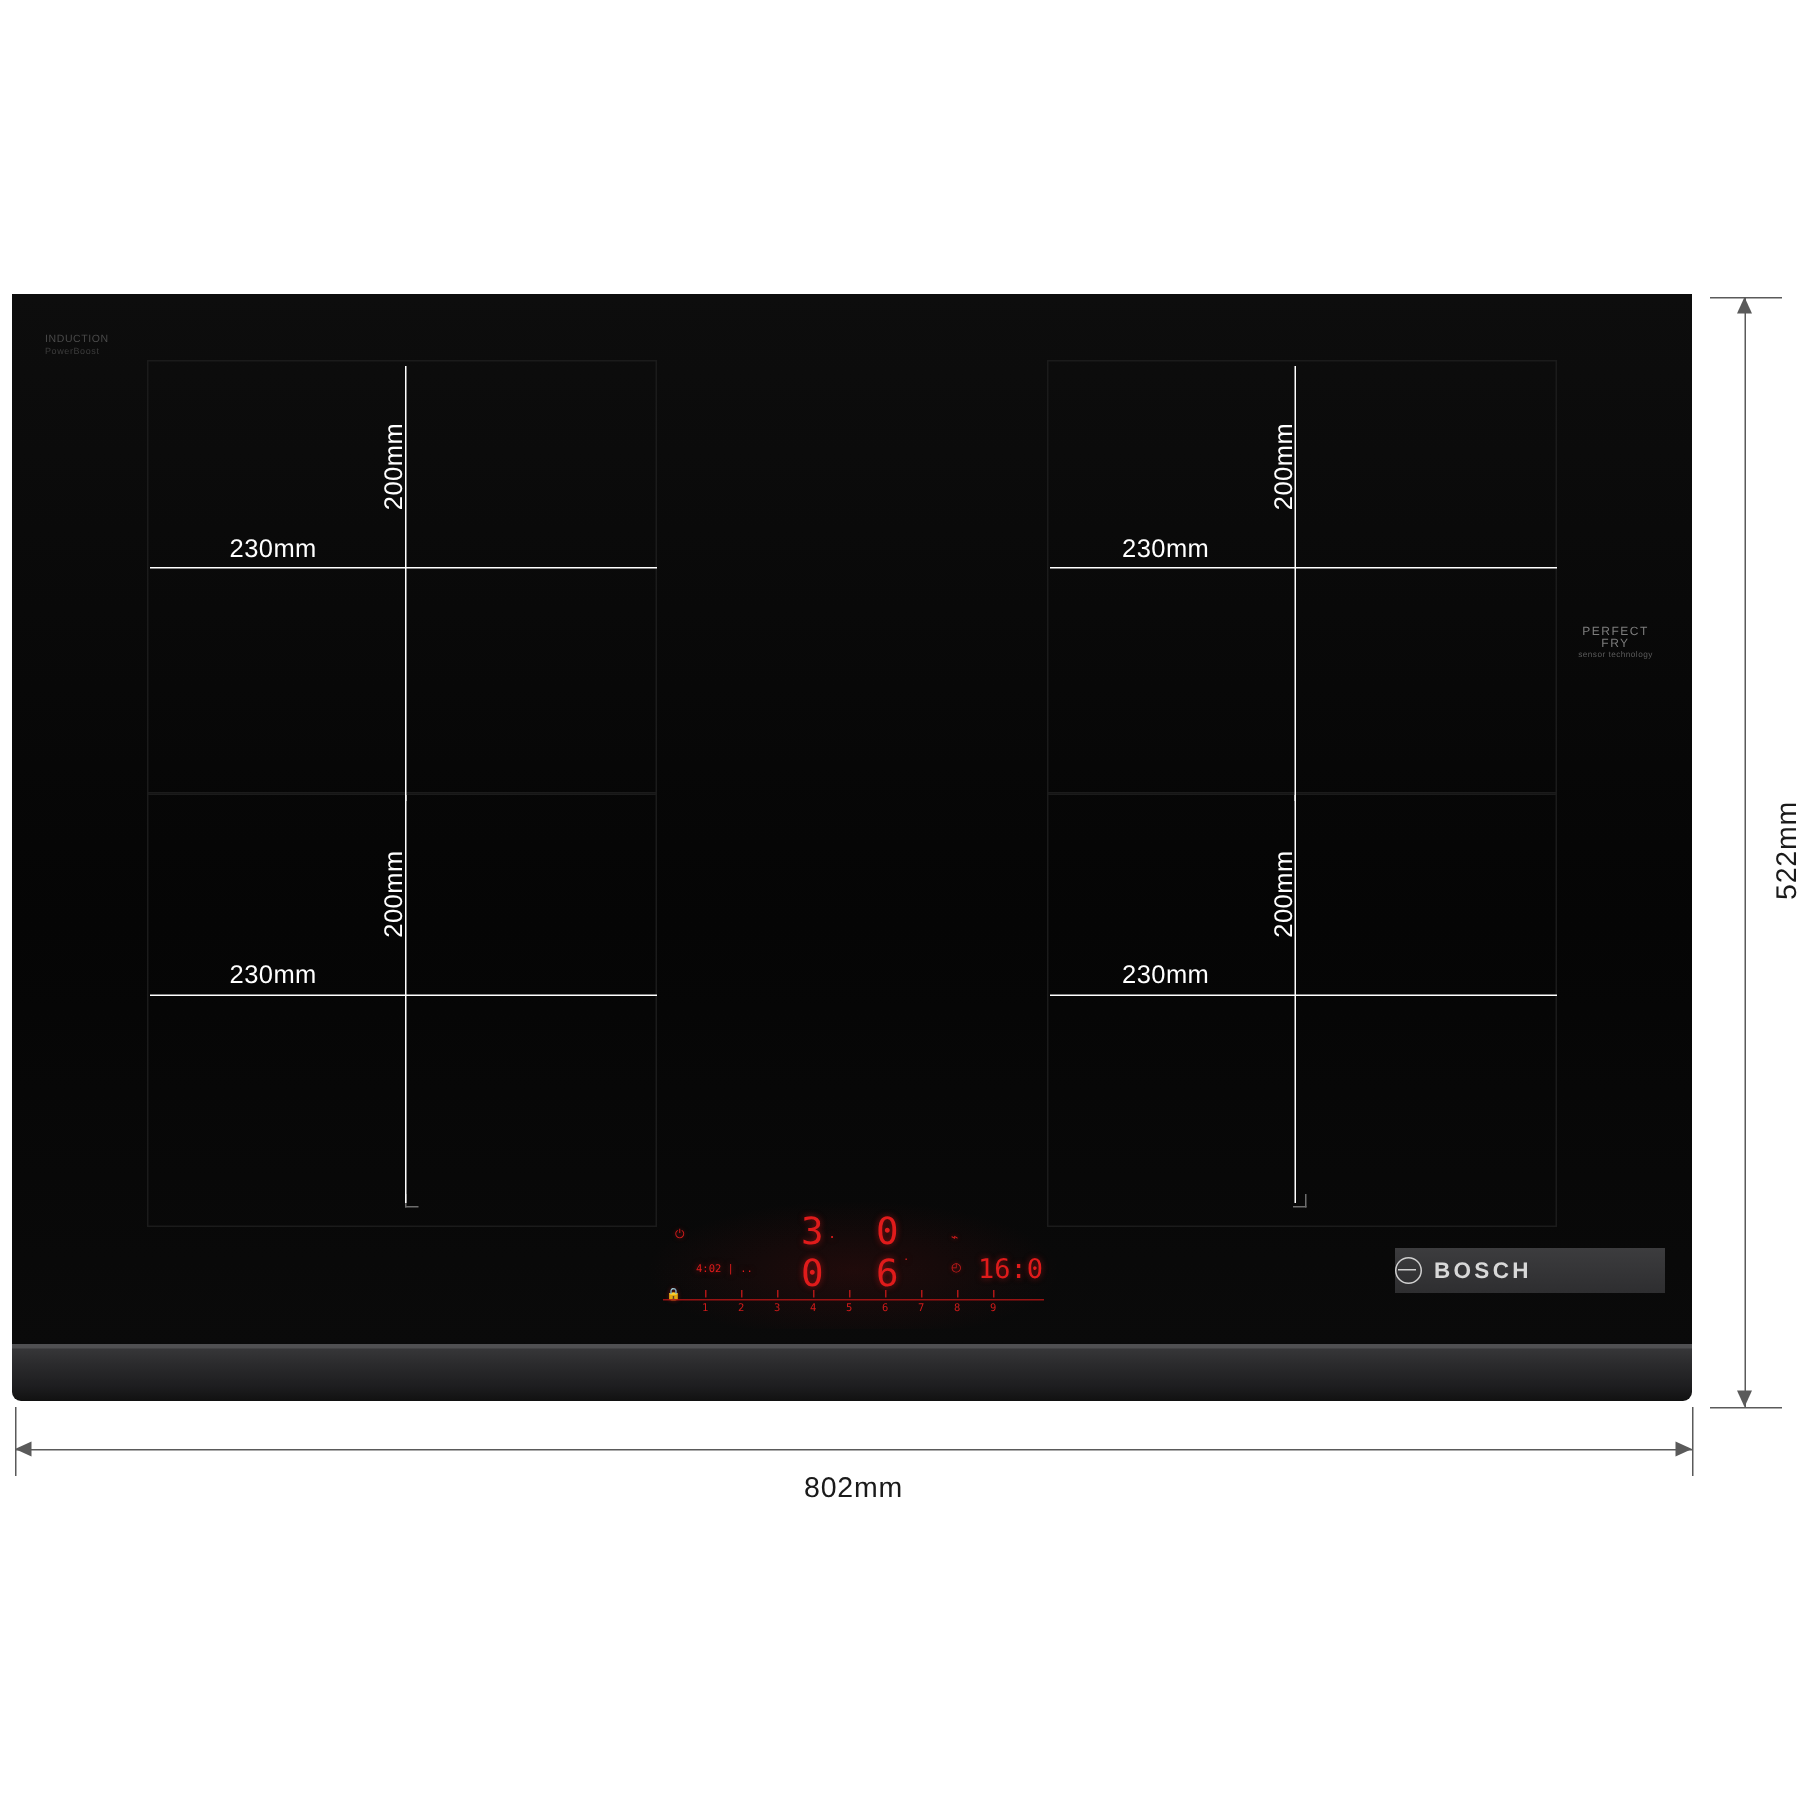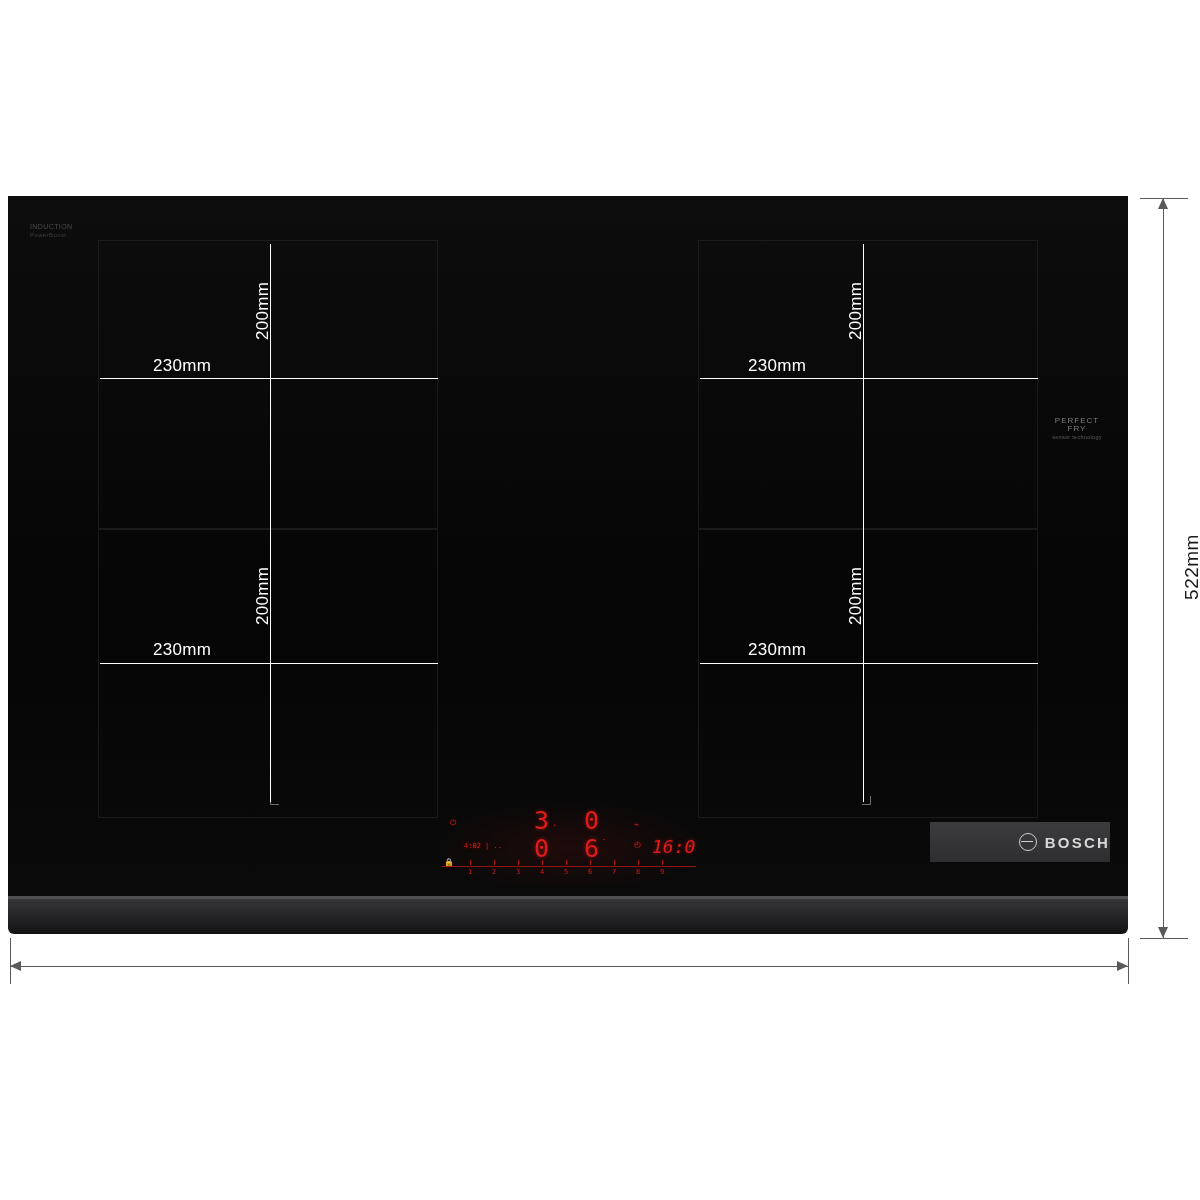--- a/index.html
+++ b/index.html
@@ -154,26 +154,26 @@
   }
   #perfect-badge .big { font-size: 8px; color:#7d7d7d; letter-spacing:1px;}
   #perfect-badge .small { font-size: 5.5px; color:#5c5c5c; }
 
   
   #bosch {
     position: absolute;
     right: 18px;
     bottom: 48px;
     width: 180px;
-    height: 40px;
+    height: 30px;
     background: linear-gradient(180deg,#3c3c3e 0%, #2e2e30 100%);
     border-radius: 0;
     display: flex;
     align-items: center;
-    justify-content: flex-end;
+    justify-content: flex-start;
     gap: 8px;
   }
   #bosch .wordmark {
     color: #d8d8d8;
     font-size: 15px;
     font-weight: bold;
     letter-spacing: 2.2px;
   }
   #bosch .mark {
     width: 16px; height: 16px;
@@ -194,21 +194,21 @@
     top: 608px;
     width: 266px;
     height: 78px;
   }
   .seg {
     color: #e01b1b;
     font-family: "DejaVu Sans Mono", monospace;
     text-shadow: 0 0 4px rgba(224,27,27,.55);
   }
   .seg.big { font-size: 25px; letter-spacing: 2px; }
-  .seg.mid { font-size: 18px; font-style: italic; }
+  .seg.mid { font-size: 18px; }
   .seg.sm  { font-size: 9px; }
   .seg.xs  { font-size: 7px; }
   #slider-track {
     position: absolute;
     left: 6px;
     top: 62px;
     width: 254px;
     height: 1px;
     background: #b01414;
     opacity: .85;
@@ -338,20 +338,21 @@
       <span class="ticknum" style="left:224px;">9</span>
     </div>
   </div>
 
   <div class="odim-line-h" style="left:10px; top:966px; width:1118px;"></div>
   <div class="odim-line-v" style="left:10px;   top:938px; height:46px;"></div>
   <div class="odim-line-v" style="left:1128px; top:938px; height:46px;"></div>
 
   <div class="arrow" style="left:10px; top:961px; border-top:5px solid transparent; border-bottom:5px solid transparent; border-left:0; border-right:11px solid #5a5a5a;"></div>
   <div class="arrow" style="left:1117px; top:961px; border-top:5px solid transparent; border-bottom:5px solid transparent; border-right:0; border-left:11px solid #5a5a5a;"></div>
+  <div class="odim-label" style="left:0; top:982px; width:1138px; text-align:center;">802mm</div>
 
   <div class="odim-line-v" style="left:1163px; top:198px; height:740px;"></div>
   <div class="odim-line-h" style="left:1140px; top:198px; width:48px;"></div>
   <div class="odim-line-h" style="left:1140px; top:938px; width:48px;"></div>
   <div class="arrow" style="left:1158px; top:198px; border-left:5px solid transparent; border-right:5px solid transparent; border-top:0; border-bottom:11px solid #5a5a5a;"></div>
   <div class="arrow" style="left:1158px; top:927px; border-left:5px solid transparent; border-right:5px solid transparent; border-bottom:0; border-top:11px solid #5a5a5a;"></div>
   <div class="odim-label vert" style="left:1132px; top:556px; width:120px; text-align:center;">522mm</div>
 
 </div>
 

